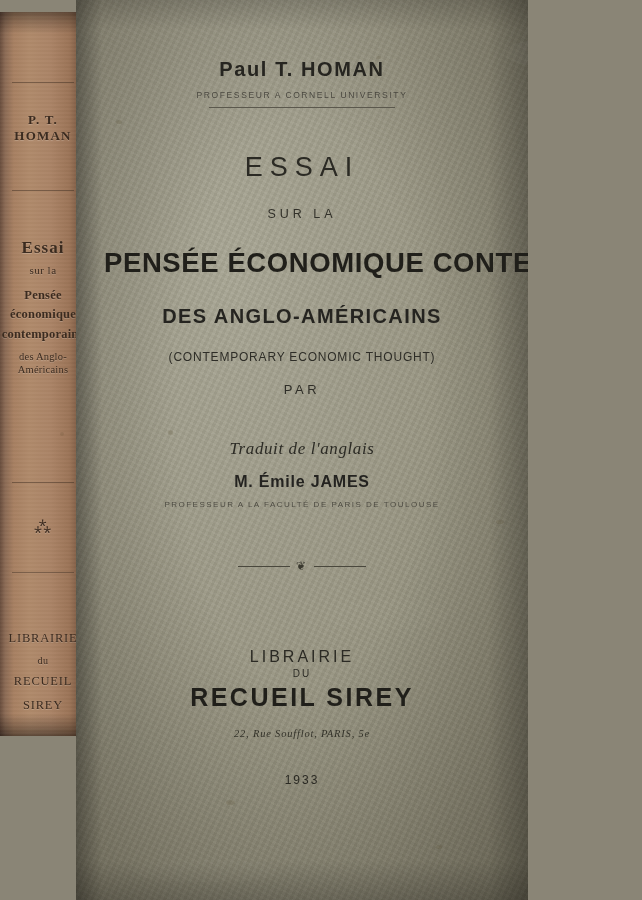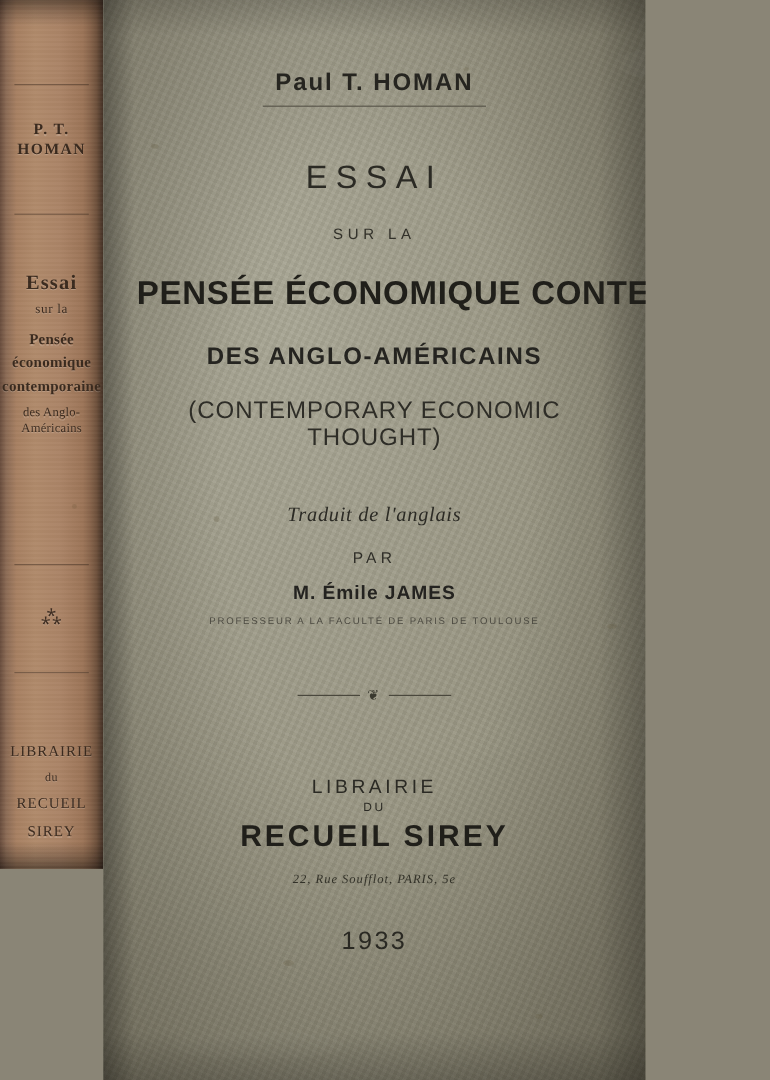--- a/index.html
+++ b/index.html
@@ -19,21 +19,21 @@
     width: 642px;
     height: 900px;
     background: #8a8576;
     overflow: hidden;
   }
 
   
   #spine {
     position: absolute;
     left: 0;
-    top: 0;
+    top: 12px;
     width: 86px;
     height: 724px;
     background:
       linear-gradient(to right,
         #6b4f3f 0%,
         #8b6b55 6%,
         #a78062 16%,
         #b08a6b 34%,
         #ab8467 58%,
         #9c7558 80%,
@@ -103,21 +103,21 @@
   #spine-pub .pub-main { font-size: 12.5px; letter-spacing: .8px; }
 
   .spine-rule {
     position:absolute; left:12px; width:62px; height:1px;
     background: rgba(58,42,30,.45);
   }
 
   
   #cover {
     position: absolute;
-    left: 86px;
+    left: 76px;
     top: 0;
     width: 452px;
     height: 900px;
     background:
       radial-gradient(ellipse at 35% 30%, #a8a694 0%, #9b9885 45%, #8d8a77 75%, #7e7b69 100%);
     overflow: hidden;
   }
   #cover::before{
     content:"";
     position:absolute; inset:0;
@@ -195,21 +195,21 @@
   #subtitle {
     font-family: "Liberation Sans", sans-serif;
     font-size: 20px;
     font-weight: bold;
     letter-spacing: 1.4px;
     margin-top: 26px;
     color: #252420;
   }
   #eng-title {
     font-family: "Liberation Sans", sans-serif;
-    font-size: 20px;
+    font-size: 12px;
     letter-spacing: .8px;
     margin-top: 22px;
     color: #2e2d27;
   }
   #translated {
     font-family: "Liberation Serif", serif;
     font-style: italic;
     font-size: 17px;
     letter-spacing: .6px;
     margin-top: 42px;
@@ -291,21 +291,21 @@
   #pub-addr {
     font-family: "Liberation Serif", serif;
     font-style: italic;
     font-size: 10.5px;
     letter-spacing: .8px;
     margin-top: 16px;
     color: #333229;
   }
   #pub-year {
     font-family: "Liberation Sans", sans-serif;
-    font-size: 21px;
+    font-size: 12px;
     letter-spacing: 2px;
     margin-top: 34px;
     color: #2a2923;
     text-align: center;
   }
 
   
   .speck {
     position: absolute;
     border-radius: 50%;
@@ -354,30 +354,31 @@
     <div class="speck" style="left:18px;top:300px;width:5px;height:3px;"></div>
     <div class="speck" style="left:60px;top:420px;width:4px;height:4px;"></div>
     <div class="speck" style="left:30px;top:760px;width:7px;height:4px;"></div>
     <div class="scuff" style="left:8px;top:830px;width:50px;height:16px;opacity:.25;"></div>
   </div>
 
   <div id="cover">
 
     <div id="title-block">
       <div class="ln" id="author">Paul T. HOMAN</div>
+      <div class="ln" id="author-aff">PROFESSEUR A CORNELL UNIVERSITY</div>
       <div class="rule-under-author"></div>
 
       <div class="ln" id="essai">ESSAI</div>
       <div class="ln" id="surla">SUR LA</div>
       <div class="ln" id="main-title">PENSÉE ÉCONOMIQUE CONTEMPORAINE</div>
       <div class="ln" id="subtitle">DES ANGLO-AMÉRICAINS</div>
       <div class="ln" id="eng-title">(CONTEMPORARY ECONOMIC THOUGHT)</div>
 
+      <div class="ln" id="par">PAR</div>
       <div class="ln" id="translated">Traduit de l'anglais</div>
-      <div class="ln" id="par">PAR</div>
       <div class="ln" id="translator">M. Émile JAMES</div>
       <div class="ln" id="translator-aff">PROFESSEUR A LA FACULTÉ DE PARIS DE TOULOUSE</div>
 
       <div id="divider">
         <span class="dash"></span>
         <span>❦</span>
         <span class="dash"></span>
       </div>
     </div>
 

